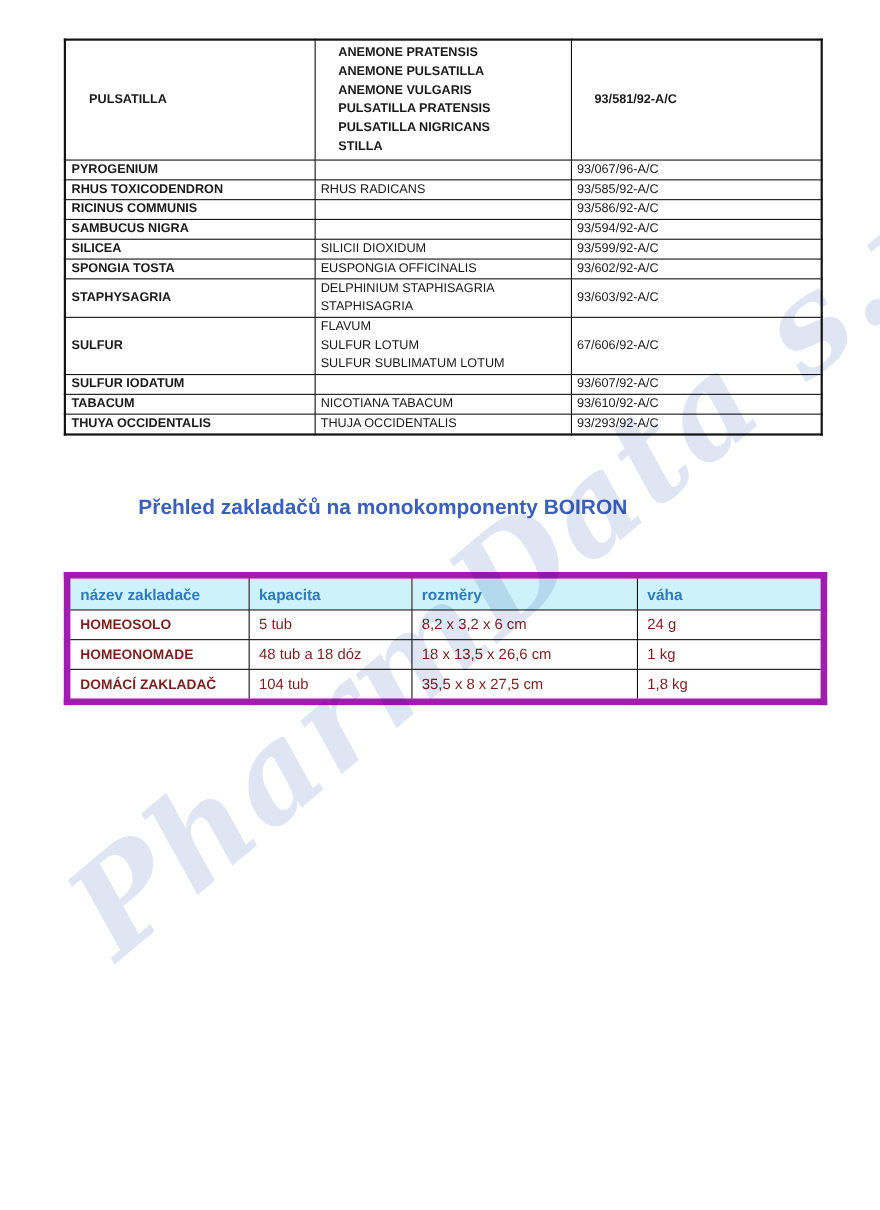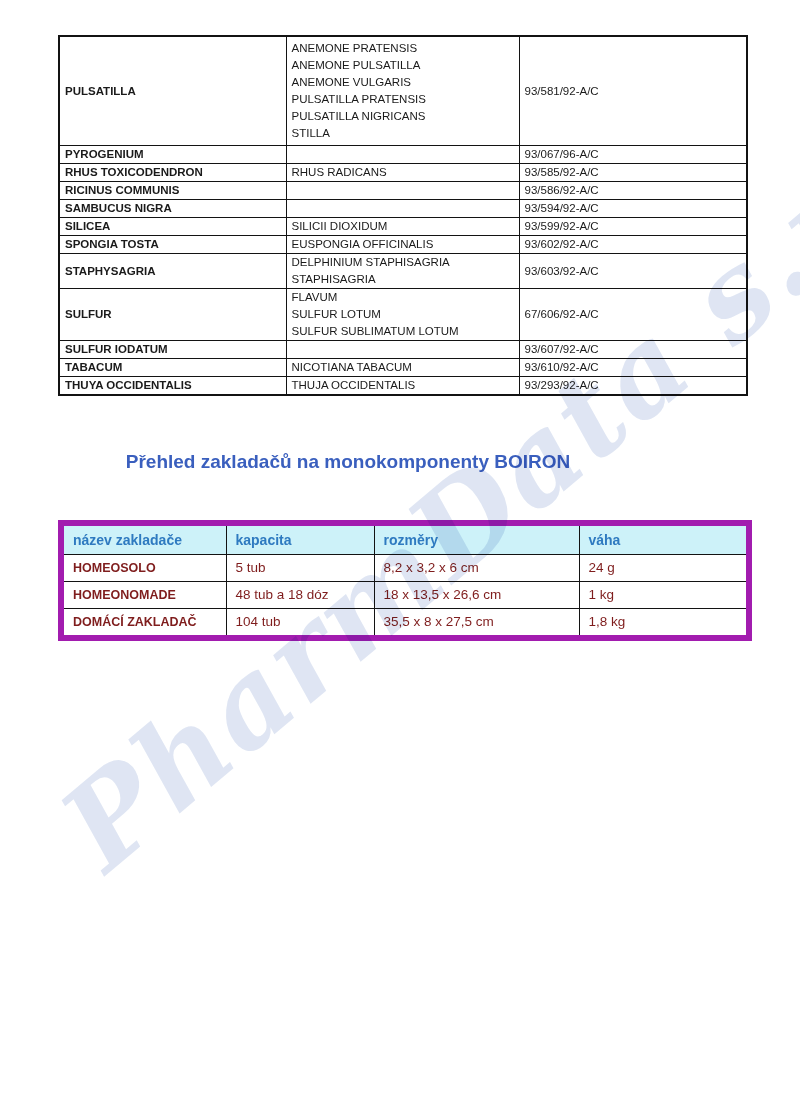--- a/index.html
+++ b/index.html
@@ -5,21 +5,21 @@
   * { margin:0; padding:0; box-sizing:border-box; }
   html, body { background:#ffffff; }
   body { width:800px; height:1100px; font-family:"Liberation Sans", sans-serif; }
   .page { position:relative; width:800px; height:1100px; background:#ffffff; overflow:hidden; }
 
   
   .t1 { position:absolute; left:58px; top:35px; width:688px;
         border-collapse:collapse; table-layout:fixed; border:2px solid #131313; }
   .t1 td { border:1px solid #131313; font-size:11.5px; line-height:17px;
            padding:0 5px; color:#1a1a1a; vertical-align:middle; overflow:hidden; }
-  .t1 tr.tall td { padding:3px 5px; }
+  .t1 tr.tall td { padding:3px 21px;font-weight:bold; }
   .t1 .c1 { font-weight:bold; }
   .t1 .c2 { white-space:pre-line; }
 
   
   .title { position:absolute; top:451px; left:0; width:696px; text-align:center;
            font-size:19px; font-weight:bold; color:#3a5fbe; }
 
   
   .t2 { position:absolute; left:58px; top:520px; width:688px;
         border-collapse:collapse; table-layout:fixed; border:6px solid #a21caf; }

